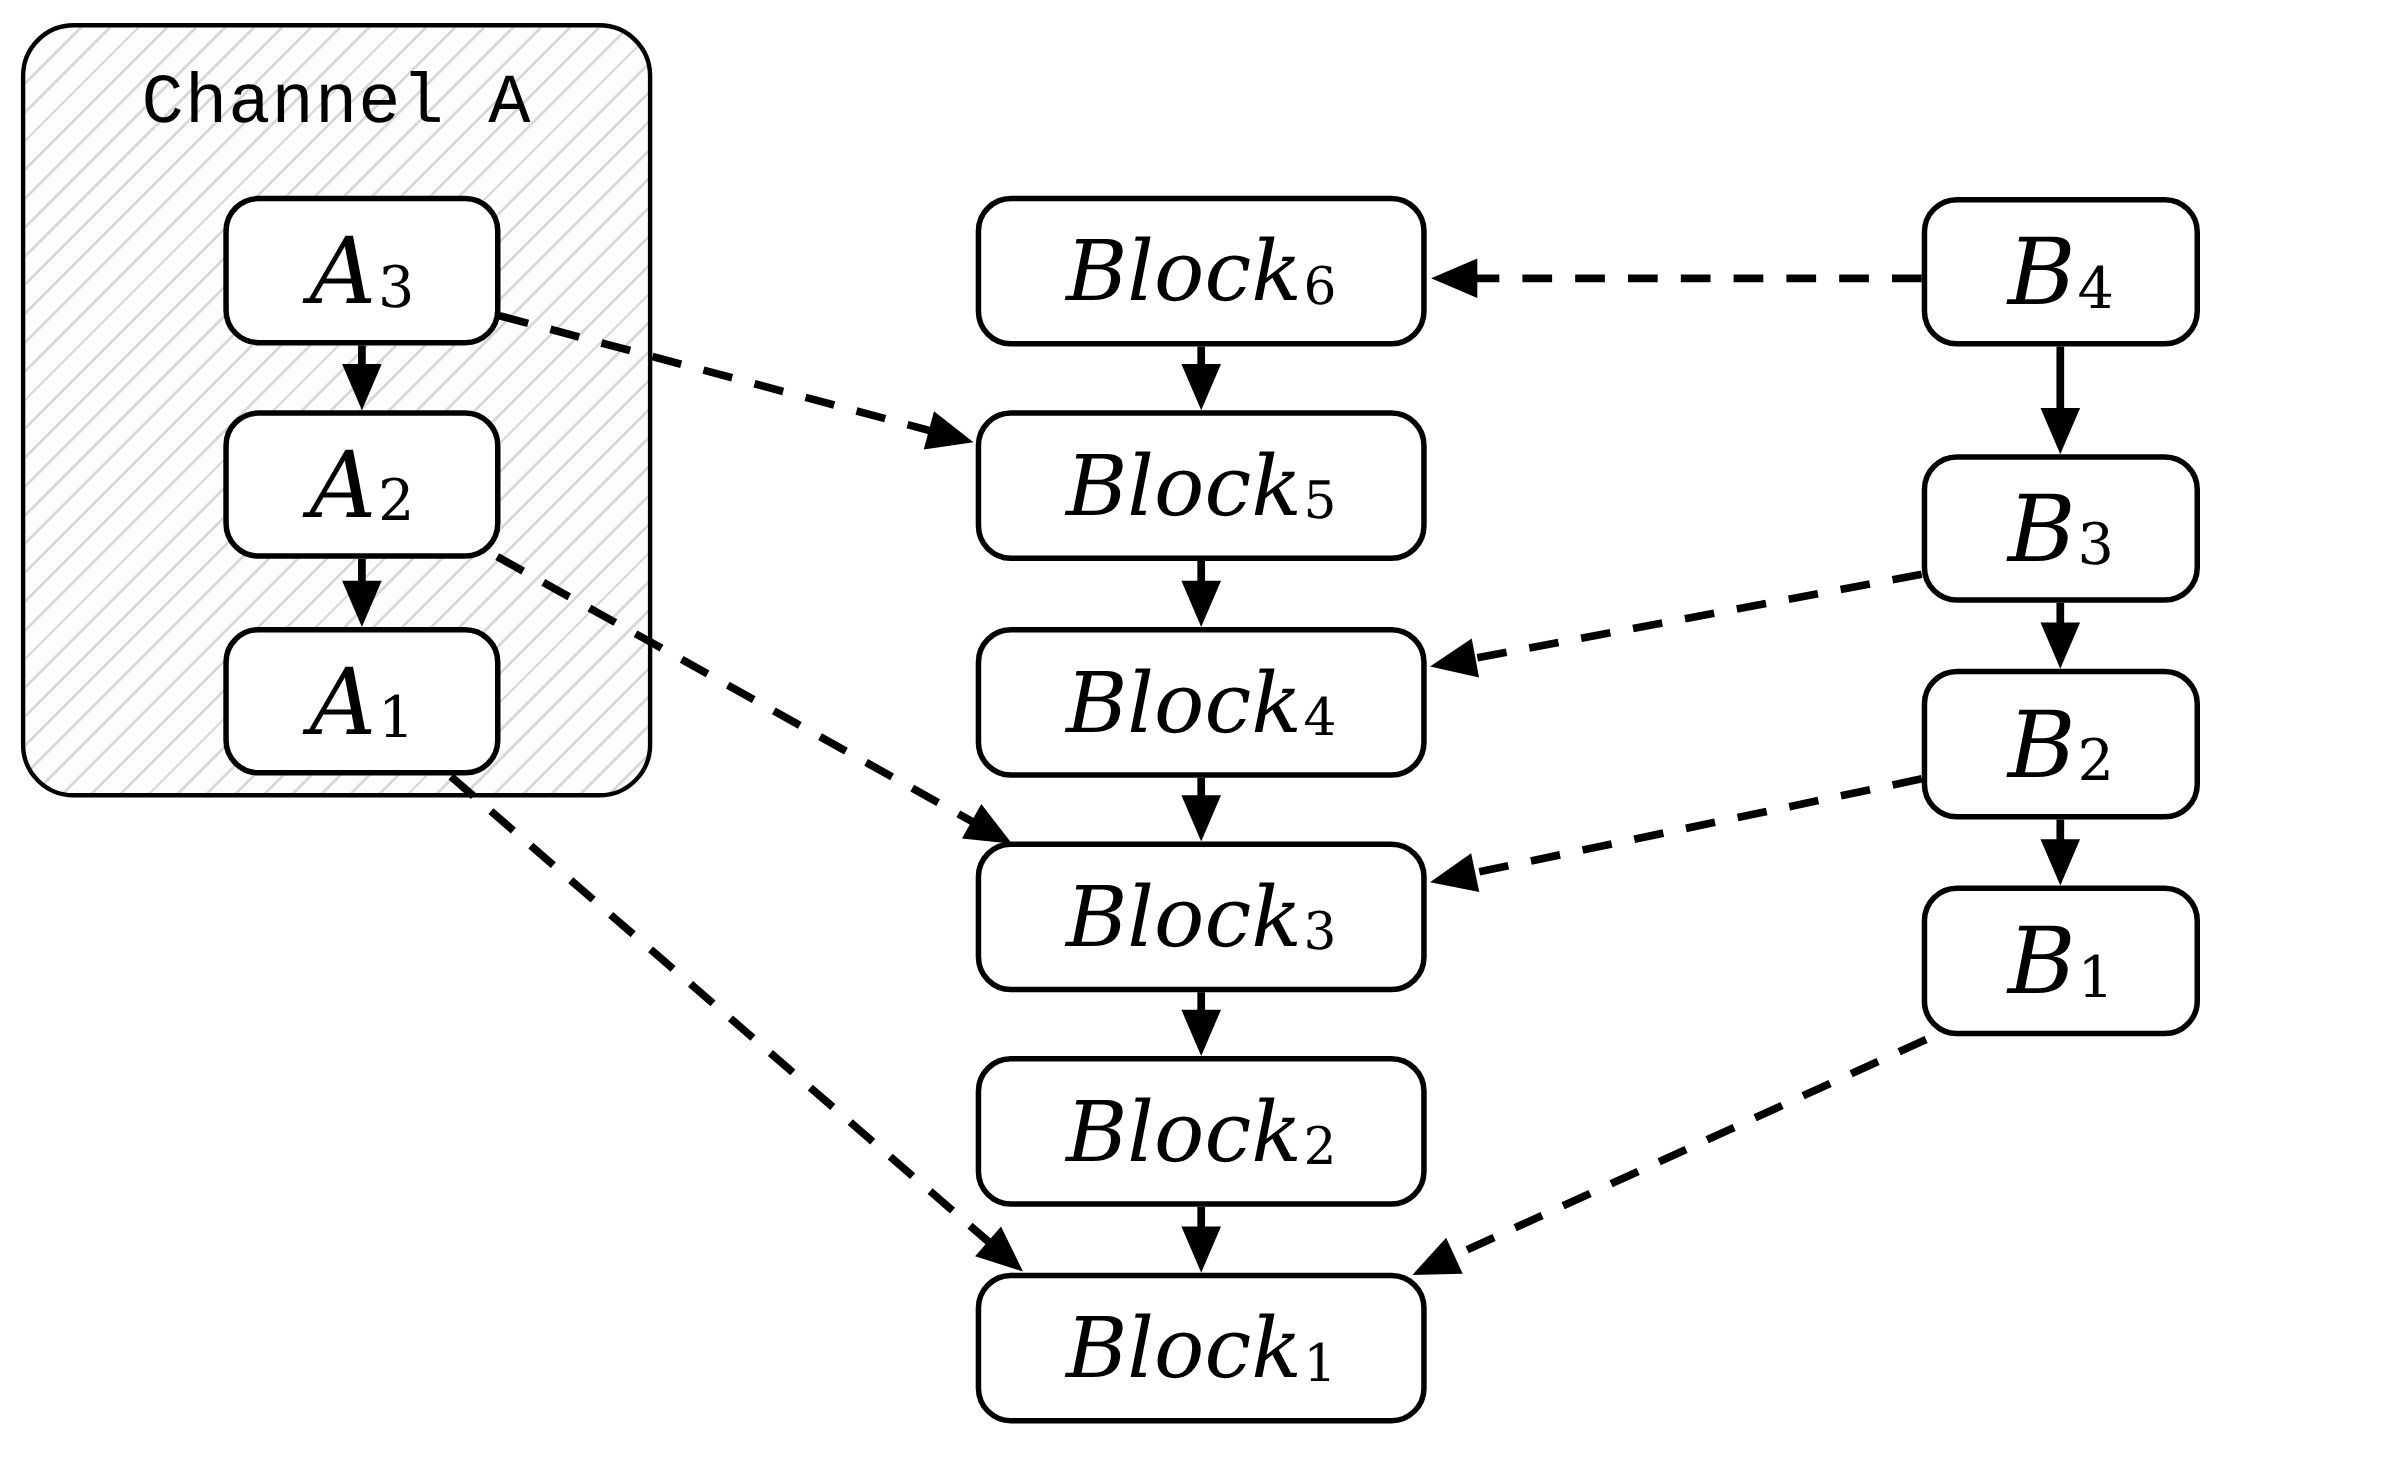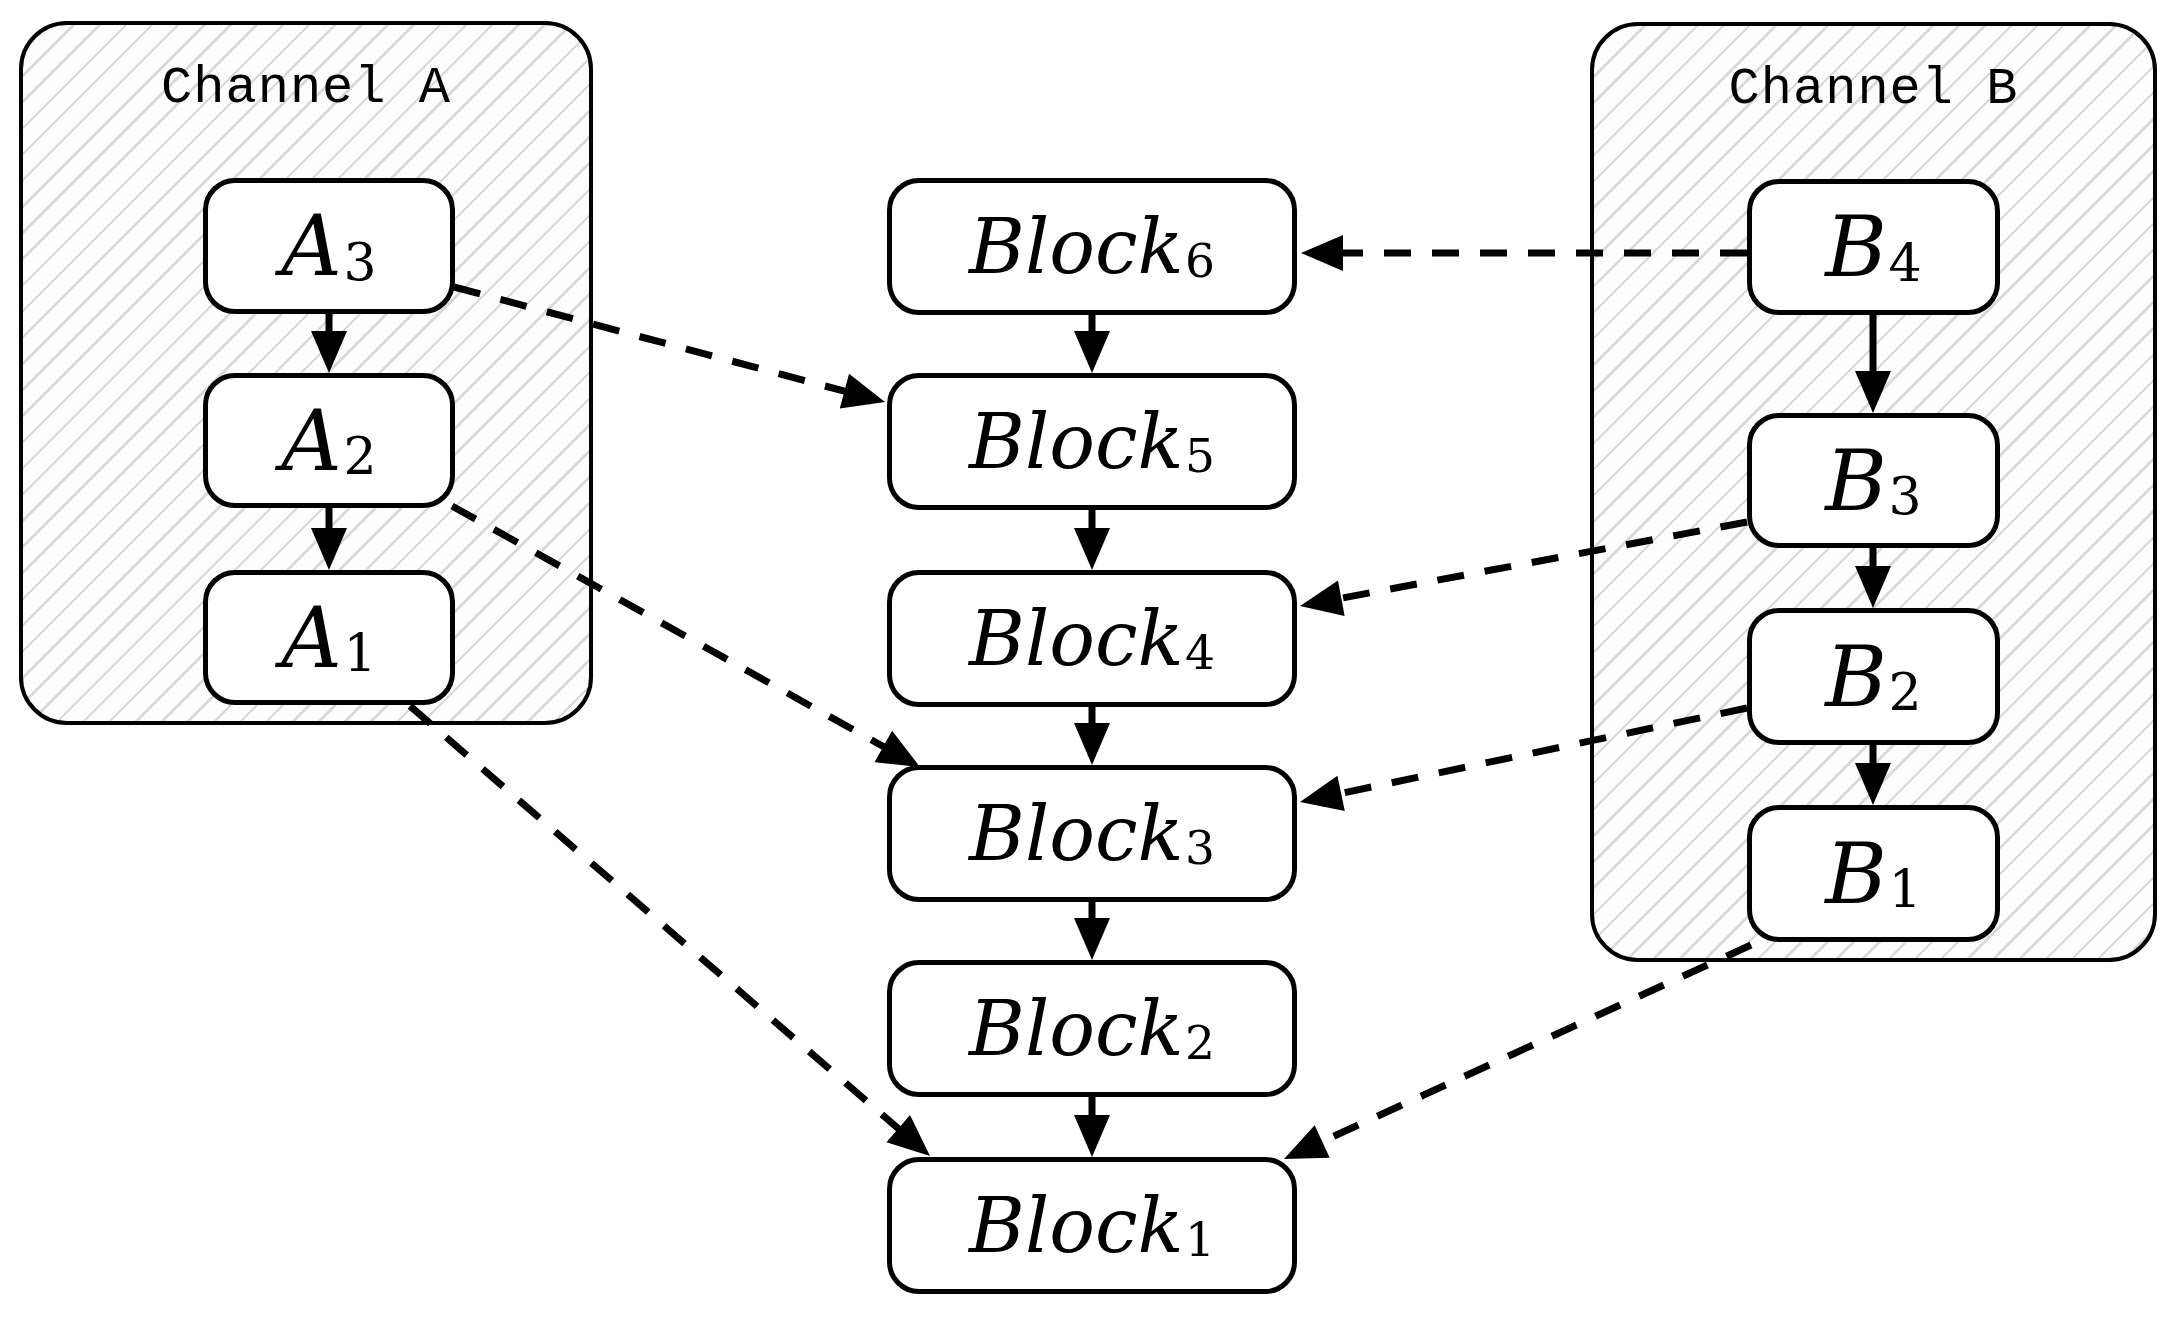--- a/index.html
+++ b/index.html
@@ -14,21 +14,21 @@
       repeating-linear-gradient(135deg,
         rgba(0,0,0,0) 0px, rgba(0,0,0,0) 16px,
         #d9d9d9 16px, #d9d9d9 18.5px);
     background-color:#fdfdfd;
   }
   #panel-a    {left:19px;  top:21px; width:574px; height:704px;}
   #panel-logos{left:650px; top:23px; width:882px; height:1292px;}
   #panel-b    {left:1590px;top:22px; width:567px; height:940px;}
   .panel-title{
     position:absolute; left:0; right:0; top:38px;
-    text-align:center; font-size:52px; line-height:1;
+    text-align:center; font-size:64px; line-height:1;
     letter-spacing:1px; color:#000; white-space:nowrap;
   }
   .node{
     position:absolute; box-sizing:border-box;
     background:#ffffff; border:5px solid #000; border-radius:32px;
     display:flex; align-items:center; justify-content:center;
     font-family:"DejaVu Serif", serif; color:#000;
   }
   .nl{font-style:italic; line-height:1;}
   .ns{font-style:normal; font-size:0.62em; position:relative; top:0.30em; margin-left:0.03em; line-height:1;}
@@ -40,23 +40,20 @@
 </head>
 <body>
 
 <div class="canvas" id="canvas">
 
   <div class="panel" id="panel-a">
     <div class="panel-title">Channel A</div>
   </div>
 
 
-  <div class="panel" id="panel-b">
-    <div class="panel-title">Channel B</div>
-  </div>
 
   <div id="nodes">
       <div class="node" style="left: 203px; top: 178px; width: 252px; height: 136px; font-size: 84px;">
         <span class="nl">A</span>
         <span class="ns">3</span>
       </div>
       <div class="node" style="left: 203px; top: 373px; width: 252px; height: 135px; font-size: 84px;">
         <span class="nl">A</span>
         <span class="ns">2</span>
       </div>

